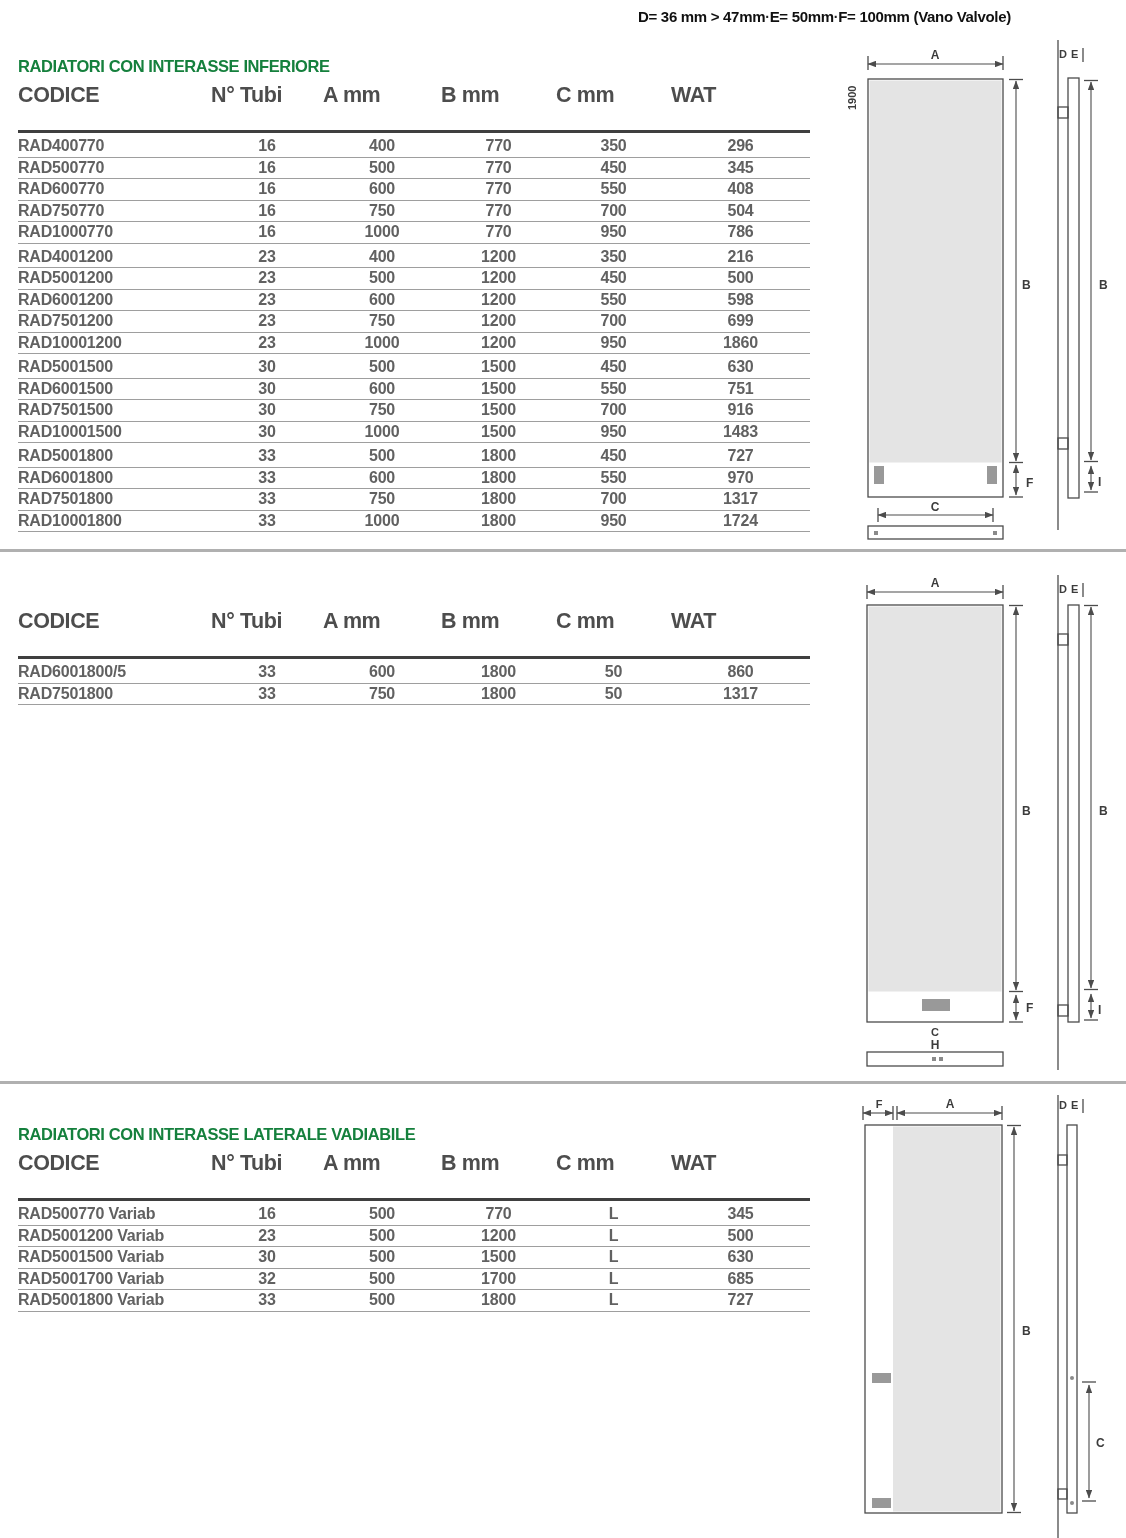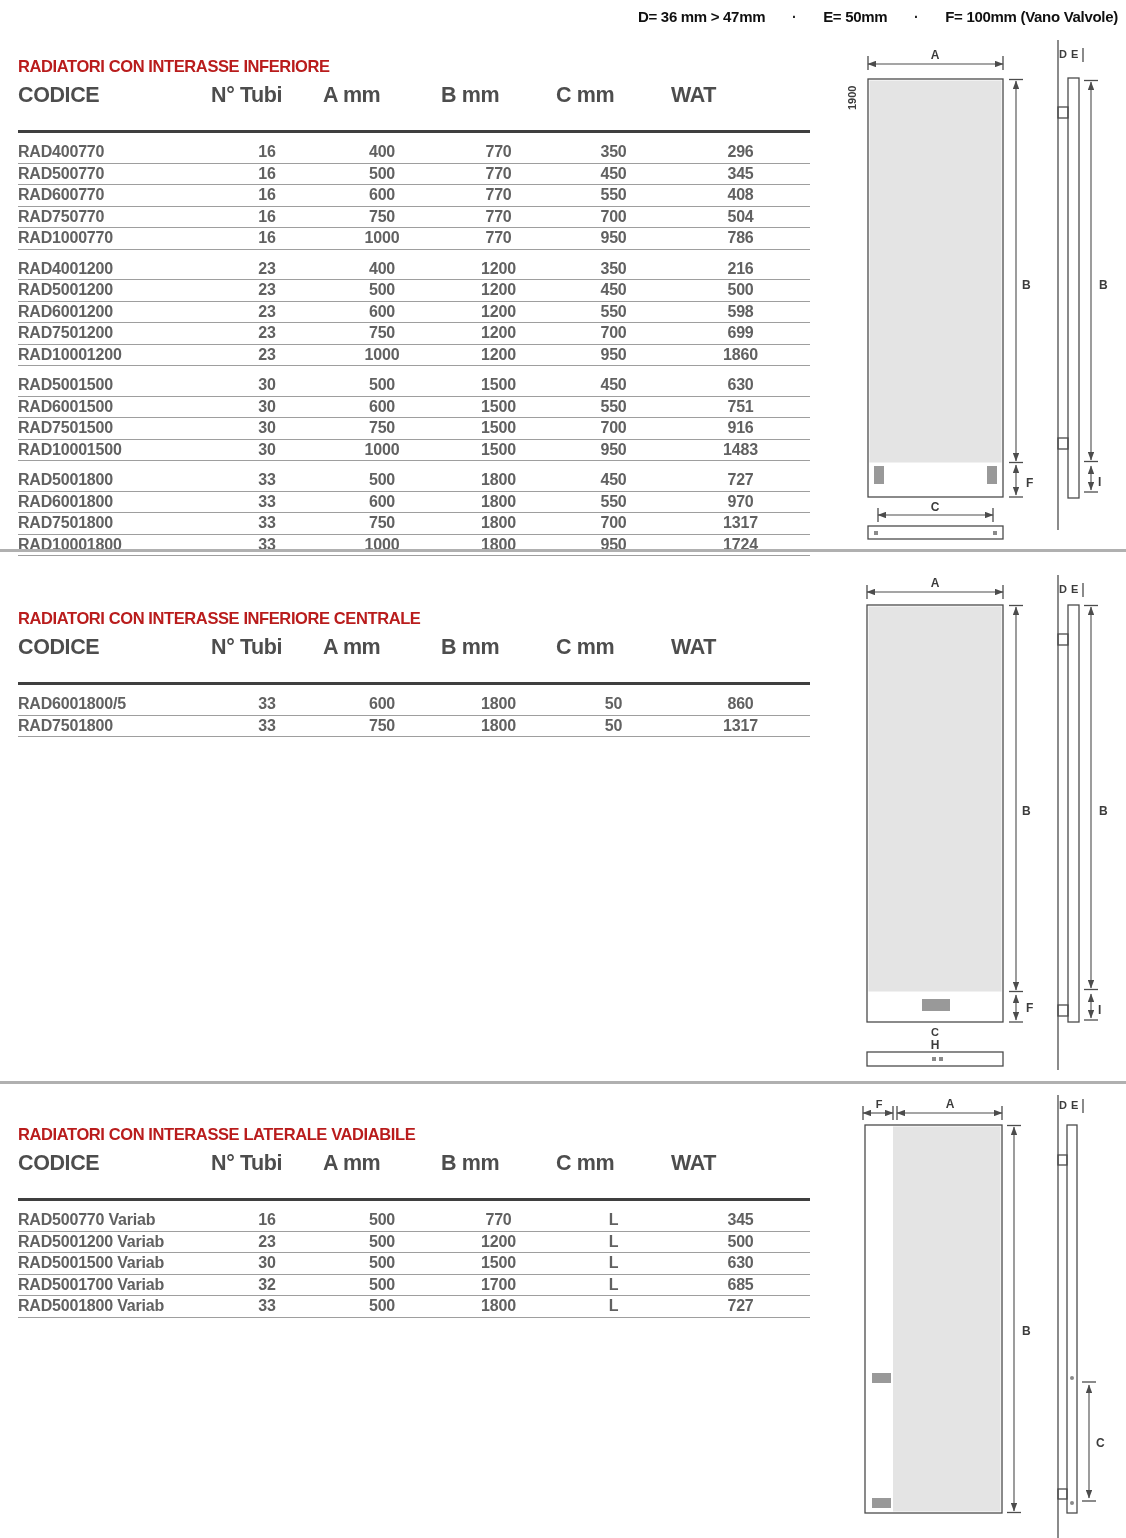--- a/index.html
+++ b/index.html
@@ -3,38 +3,38 @@
 <meta charset="utf-8">
 <style>
   html,body{margin:0;padding:0;background:#fff;}
   .page{
     position:relative;width:1126px;height:1538px;background:#fff;overflow:hidden;
     font-family:"Liberation Sans",sans-serif;
   }
   
   .legend{
     position:absolute;left:638px;top:8px;width:480px;
-    display:flex;align-items:center;justify-content:space-between;
+    display:flex;align-items:center;
     font-size:15px;font-weight:bold;color:#101010;letter-spacing:-0.3px;white-space:nowrap;
   }
   .legend .dot{font-size:14px;color:#222;}
   
   .tsec{position:absolute;left:18px;width:792px;}
   .s1{top:56px;} .s2{top:608px;} .s3{top:1124px;}
   .tsec h2{
-    margin:0 0 6px 0;font-size:16.5px;line-height:20px;font-weight:bold;color:#b91c1c;
+    margin:0 0 6px 0;font-size:16.5px;line-height:20px;font-weight:bold;color:#15803d;
     letter-spacing:-0.4px;
   }
   .thead{
     display:grid;grid-template-columns:193px 112px 118px 115px 115px 139px;
     align-items:end;padding:1px 0 22px 0;border-bottom:3px solid #3f3f3f;
     font-size:21.5px;font-weight:bold;color:#4d4d4d;letter-spacing:-0.4px;
   }
   .th{text-align:left;} .th.c0{text-align:left;}
-  .tgroup{margin-top:9px;}
+  .tgroup{margin-top:3px;}
   .trow{
     display:grid;grid-template-columns:193px 112px 118px 115px 115px 139px;
     height:20.5px;line-height:20.5px;border-bottom:1.5px solid #9e9e9e;
     font-size:16px;font-weight:bold;color:#616161;letter-spacing:-0.2px;
   }
   .td{text-align:center;} .td.c0{text-align:left;}
   
   .divider{position:absolute;left:0;width:1126px;height:3px;background:#b0b0b0;}
   .dv1{top:549px;} .dv2{top:1081px;}
   
@@ -228,21 +228,20 @@
             <span class="td c4">950</span>
             <span class="td c5">1724</span>
           </div>
         </div>
       </div>
   </section>
 
   <div class="divider dv1"></div>
 
   <section class="tsec s2">
-    <h2>RADIATORI CON INTERASSE INFERIORE CENTRALE</h2>
     <div class="tbl">
         <div class="thead">
           <span class="th c0">CODICE</span>
           <span class="th c1">N° Tubi</span>
           <span class="th c2">A mm</span>
           <span class="th c3">B mm</span>
           <span class="th c4">C mm</span>
           <span class="th c5">WAT</span>
         </div>
         <div class="tgroup">

